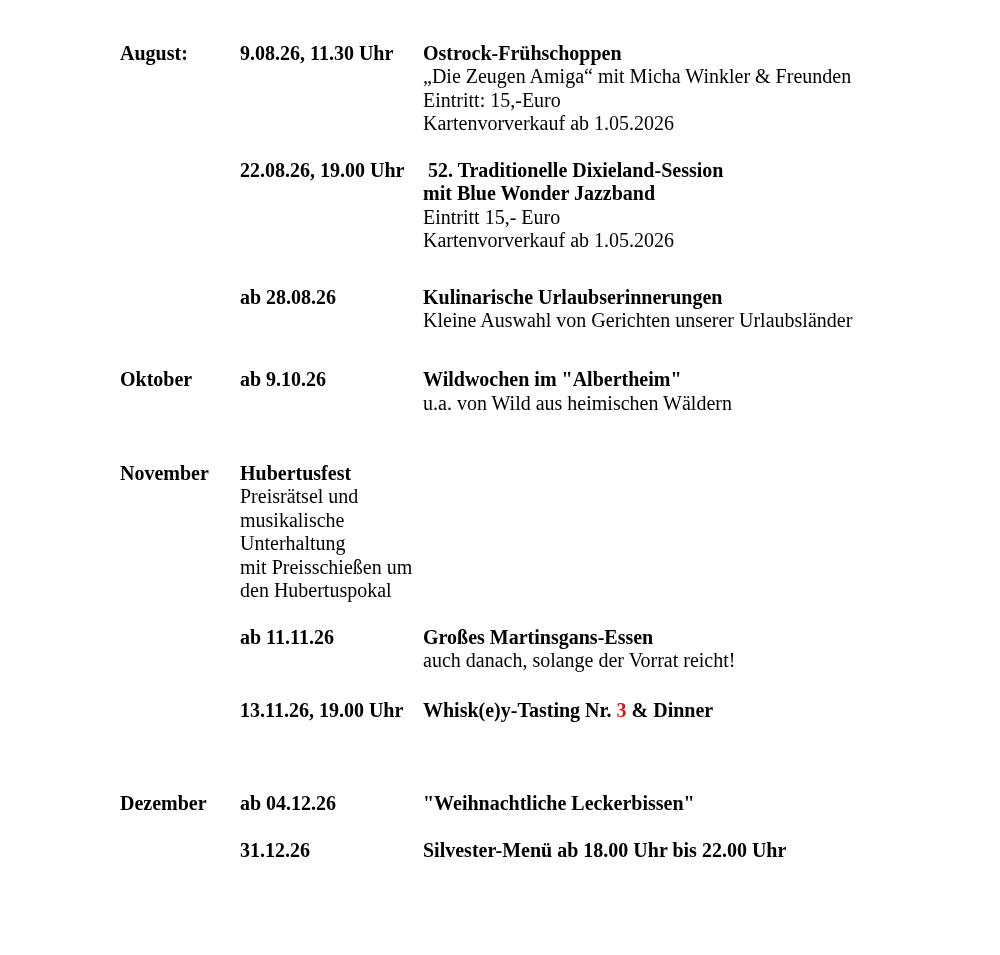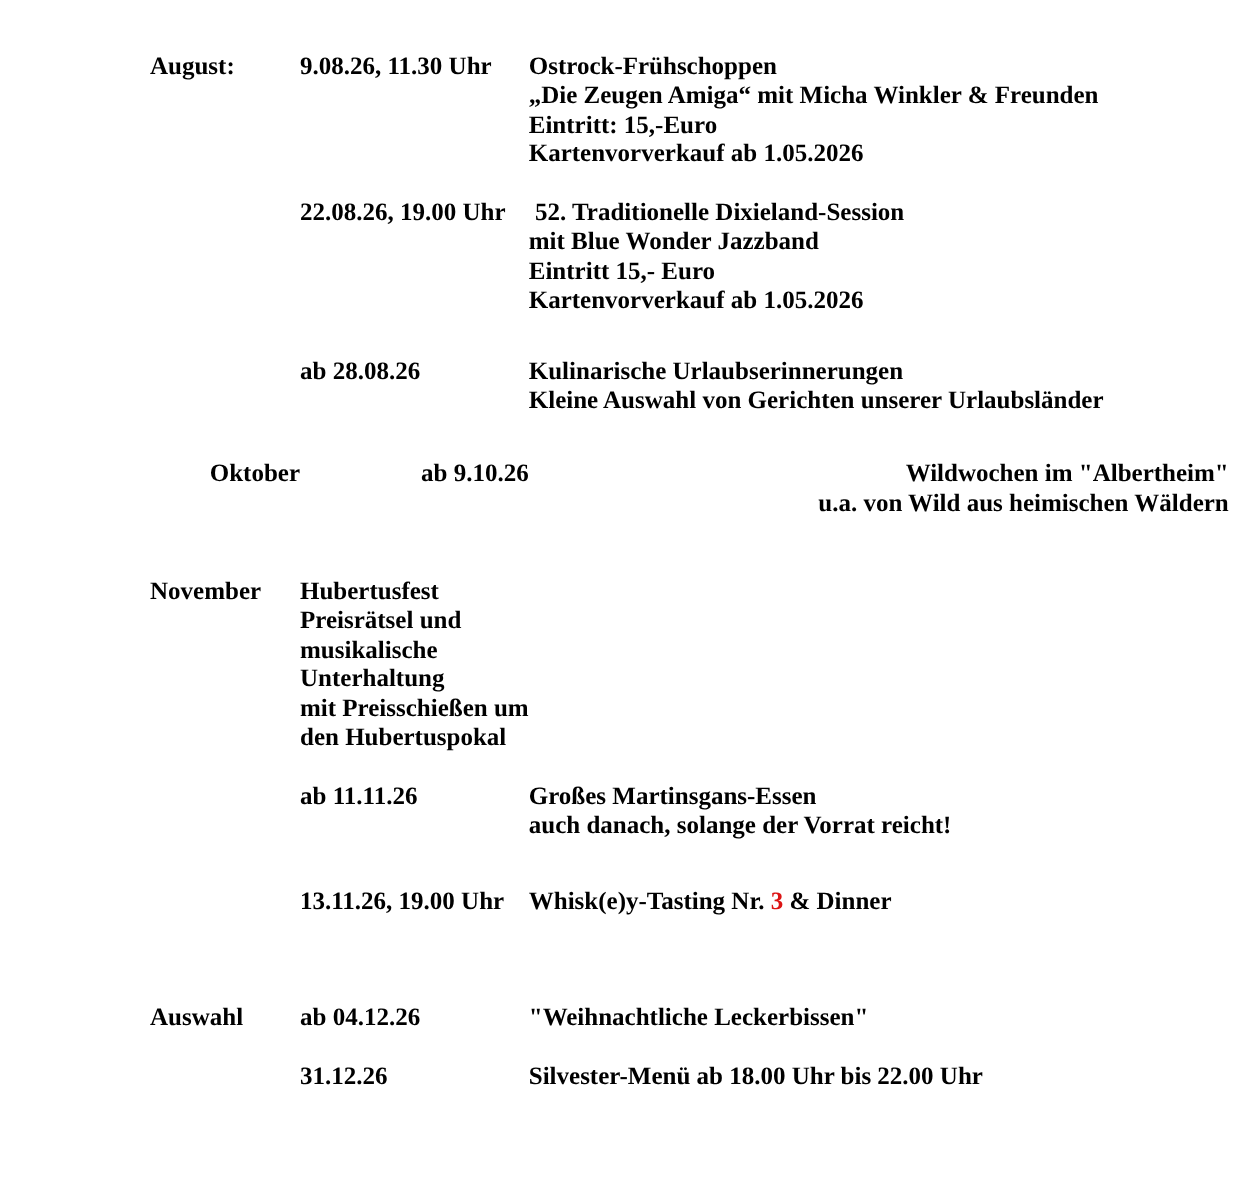--- a/index.html
+++ b/index.html
@@ -10,41 +10,41 @@
     width: 1000px;
     height: 955px;
     background: var(--page-bg, #ffffff);
     color: var(--text-color, #000000);
     font-family: "Liberation Serif", "DejaVu Serif", serif;
   }
   .page {
     box-sizing: border-box;
     width: 1000px;
     height: 955px;
-    padding: 42px 17px 0 120px;
+    padding: 42px 28px 0 120px;
     overflow: hidden;
   }
   .event-row {
     display: grid;
     grid-template-columns: 120px 183px 1fr;
     align-items: start;
     font-size: 20px;
     line-height: 23.4px;
   }
   .cell { white-space: pre-wrap; }
   .cell.month,
   .cell.date {
     font-weight: 700;
   }
   .title-line {
     font-weight: 700;
     white-space: pre-wrap;
   }
   .detail-line {
-    font-weight: 700;
+    font-weight: 400;
     white-space: pre-wrap;
   }
   .red {
     color: var(--accent-red, #dc1414);
   }
 </style>
 </head>
 <body>
 
 <div class="page">
@@ -57,41 +57,41 @@
       <div class="event-row" style="margin-bottom: 33px;">
         <div class="cell month"></div>
         <div class="cell date">22.08.26, 19.00 Uhr</div>
         <div class="cell desc"><div class="title-line"> 52. Traditionelle Dixieland-Session</div><div class="title-line">mit Blue Wonder Jazzband</div><div class="detail-line">Eintritt 15,- Euro</div><div class="detail-line">Kartenvorverkauf ab 1.05.2026</div></div>
       </div>
       <div class="event-row" style="margin-bottom: 36px;">
         <div class="cell month"></div>
         <div class="cell date">ab 28.08.26</div>
         <div class="cell desc"><div class="title-line">Kulinarische Urlaubserinnerungen</div><div class="detail-line">Kleine Auswahl von Gerichten unserer Urlaubsländer</div></div>
       </div>
-      <div class="event-row" style="margin-bottom: 46.8px; text-align: right;">
+      <div class="event-row" style="margin-bottom: 46.8px;">
         <div class="cell month">Oktober</div>
         <div class="cell date">ab 9.10.26</div>
         <div class="cell desc"><div class="title-line">Wildwochen im "Albertheim"</div><div class="detail-line">u.a. von Wild aus heimischen Wäldern</div></div>
       </div>
       <div class="event-row" style="margin-bottom: 23.4px; margin-top: 40px;">
         <div class="cell month">November</div>
         <div class="cell desc"><div class="title-line">Hubertusfest</div><div class="detail-line">Preisrätsel und musikalische Unterhaltung</div><div class="detail-line">mit Preisschießen um den Hubertuspokal</div></div>
       </div>
-      <div class="event-row" style="margin-bottom: 37px;">
+      <div class="event-row" style="margin-bottom: 26px;">
         <div class="cell month"></div>
         <div class="cell date">ab 11.11.26</div>
         <div class="cell desc"><div class="title-line">Großes Martinsgans-Essen</div><div class="detail-line">auch danach, solange der Vorrat reicht!</div></div>
       </div>
       <div class="event-row" style="margin-bottom: 70.2px;">
         <div class="cell month"></div>
         <div class="cell date">13.11.26, 19.00 Uhr</div>
         <div class="cell desc"><div class="title-line"><span>Whisk(e)y-Tasting Nr. </span><span class="red">3</span><span> &amp; Dinner</span></div></div>
       </div>
       <div class="event-row" style="margin-bottom: 23.4px;">
-        <div class="cell month">Auswahl</div>
+        <div class="cell month">Dezember</div>
         <div class="cell date">ab 04.12.26</div>
         <div class="cell desc"><div class="title-line">"Weihnachtliche Leckerbissen"</div></div>
       </div>
       <div class="event-row" style="margin-bottom: 0px;">
         <div class="cell month"></div>
         <div class="cell date">31.12.26</div>
         <div class="cell desc"><div class="title-line">Silvester-Menü ab 18.00 Uhr bis 22.00 Uhr</div></div>
       </div>
     </div>
 </div>

